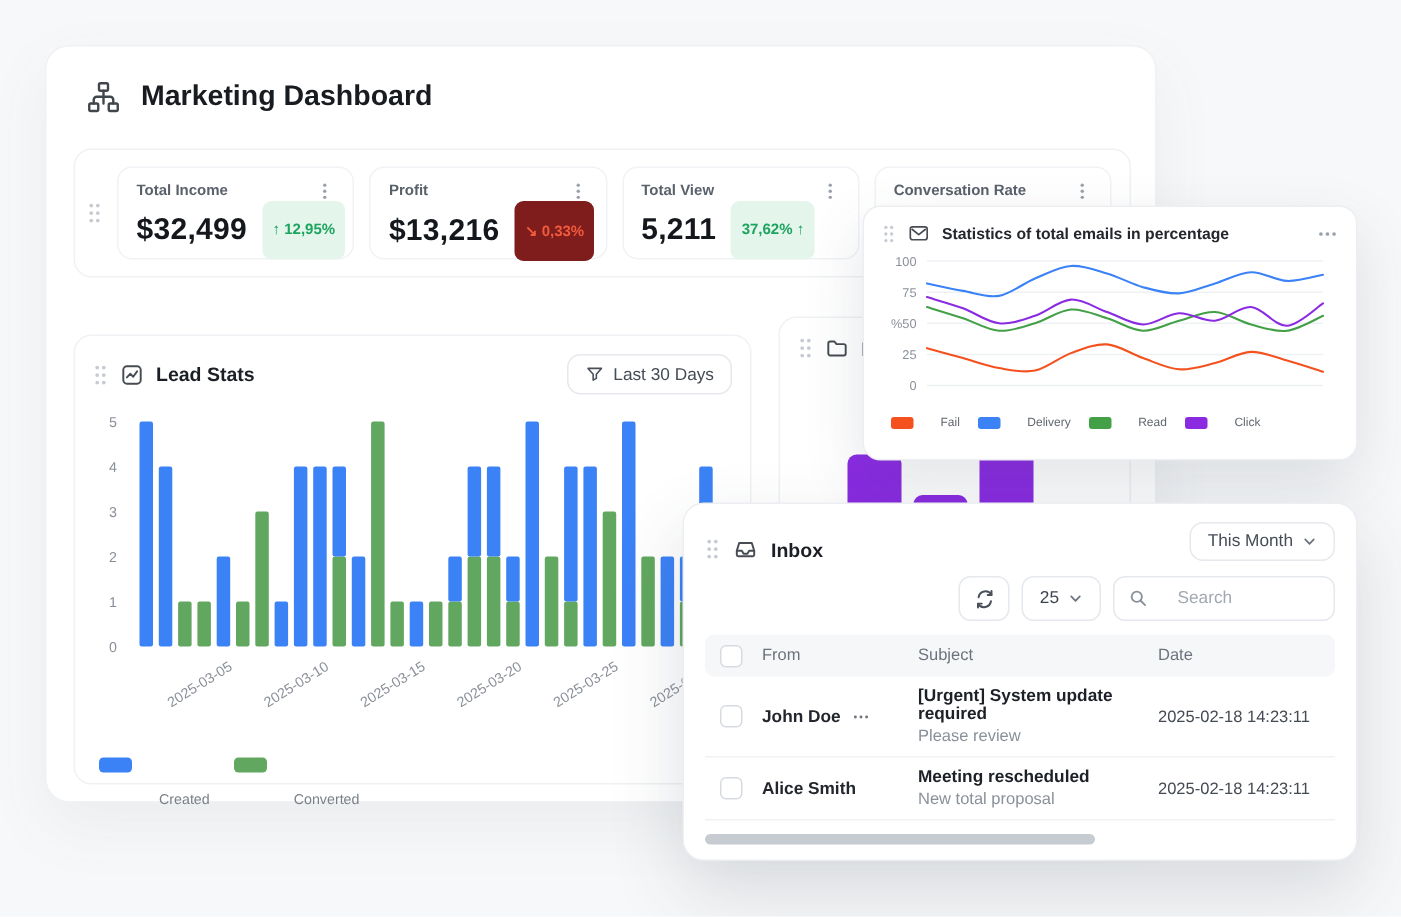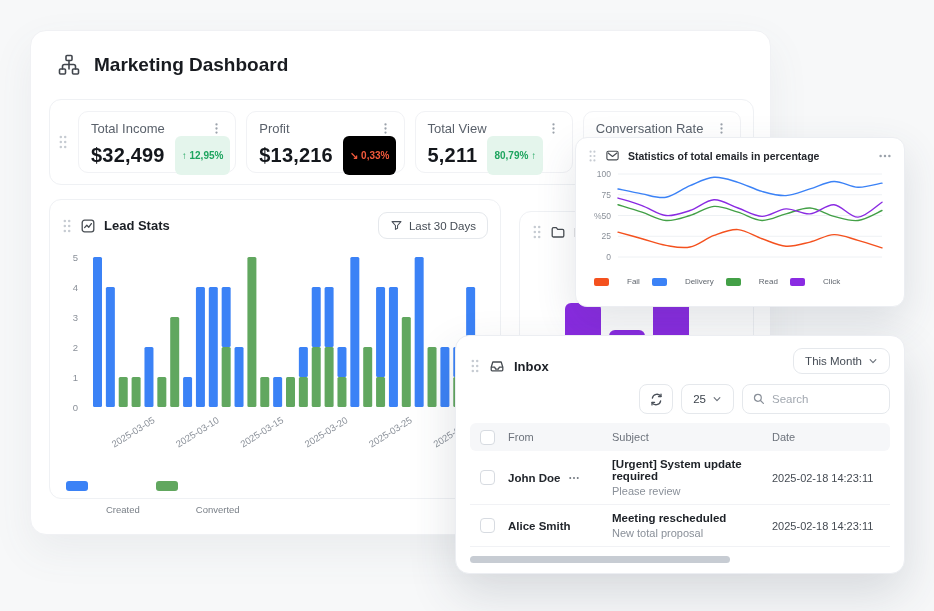--- a/index.html
+++ b/index.html
@@ -30,32 +30,32 @@
     border:1px solid #eff1f4; border-radius:12px; background:#fff;
     display:flex; align-items:center; gap:10px; padding:11px 12px 11px 8px;
   }
   .drag-handle { flex:0 0 auto; display:flex; align-items:center; cursor:grab; }
   .stat-cell {
     flex:1 1 0; height:100%; border:1px solid #f1f2f5; border-radius:10px;
     padding:9px 12px; display:flex; flex-direction:column; justify-content:space-between;
     background:#fff; min-width:0;
   }
   .stat-top { display:flex; justify-content:space-between; align-items:center; }
-  .stat-label { font-size:13px; color:#5a616b; white-space:nowrap; }
+  .stat-label { font-size:10px; color:#5a616b; white-space:nowrap;font-weight:bold; }
   .stat-bottom { display:flex; align-items:center; }
   .stat-value { font-size:20px; font-weight:700; color:#14171c; letter-spacing:.2px; }
   .badge { font-size:10px; font-weight:700; padding:14px 7px; border-radius:6px; margin-left:10px; white-space:nowrap; }
   .badge:empty { display:none; }
   .badge-up { color:#1da45e; background:#e4f5ec; }
-  .badge-down { color:#f25a3c; background:#000000; }
+  .badge-down { color:#f25a3c; background:#7f1d1d; }
 
   .panel {
     position:absolute; border:1px solid #eff1f4; border-radius:12px; background:#fff;
   }
-  #lead-card { left:18px; top:168px; width:452px; height:300px; }
+  #lead-card { left:18px; top:192px; width:452px; height:300px; }
   #forms-card { left:488px; top:180px; width:235px; height:300px; overflow:hidden; }
   .panel-head { display:flex; align-items:center; gap:8px; padding:12px 12px 6px; }
   .panel-title { font-size:13px; font-weight:700; color:#1b1f25; white-space:nowrap; }
   .filter-btn, .period-btn {
     margin-left:auto; display:flex; align-items:center; gap:6px;
     border:1px solid #e5e8ec; border-radius:9px; padding:6px 11px;
     font-size:11.5px; color:#454c55; background:#fff; cursor:pointer; white-space:nowrap;
   }
   #lead-chart-svg { margin:2px 8px 0; }
   .lead-legend { display:flex; gap:16px; align-items:center; padding:4px 16px 0; }
@@ -92,21 +92,21 @@
   .icon-btn {
     width:34px; height:30px; border:1px solid #e5e8ec; border-radius:8px;
     display:flex; align-items:center; justify-content:center; background:#fff; cursor:pointer;
   }
   .tool-btn {
     display:flex; align-items:center; gap:6px; height:30px; padding:0 11px;
     border:1px solid #e5e8ec; border-radius:8px; font-size:11.5px; color:#3c434c;
     background:#fff; cursor:pointer; white-space:nowrap;
   }
   .search-box {
-    display:flex; align-items:center; gap:6px; height:30px; width:148px;
+    display:flex; align-items:center; gap:19px; height:30px; width:148px;
     border:1px solid #e5e8ec; border-radius:8px; padding:0 9px; background:#fff;
   }
   .search-box input { border:none; outline:none; width:100%; font-size:11.5px; color:#3c434c; font-family:inherit; background:transparent; }
   .search-box input::placeholder { color:#a2a8b0; }
 
   .tbl { margin:0 14px; }
   .tbl-head {
     display:grid; grid-template-columns:38px 104px 1fr 118px; align-items:center;
     background:#f6f7f9; border-radius:6px; height:28px; font-size:11px; color:#6d737c;
   }
@@ -205,21 +205,21 @@
         <span>
           <svg width="13" height="13" viewBox="0 0 16 16" fill="#9aa1aa">
               <circle cx="8" cy="3" r="1.4"></circle>
               <circle cx="8" cy="8" r="1.4"></circle>
               <circle cx="8" cy="13" r="1.4"></circle>
             </svg>
         </span>
       </div>
       <div class="stat-bottom">
         <span class="stat-value">5,211</span>
-        <span class="badge badge-up">80,79% ↑</span>
+        <span class="badge badge-up">37,62% ↑</span>
       </div>
     </div>
 
     <div class="stat-cell">
       <div class="stat-top">
         <span class="stat-label">Conversation Rate</span>
         <span>
           <svg width="13" height="13" viewBox="0 0 16 16" fill="#9aa1aa">
               <circle cx="8" cy="3" r="1.4"></circle>
               <circle cx="8" cy="8" r="1.4"></circle>

